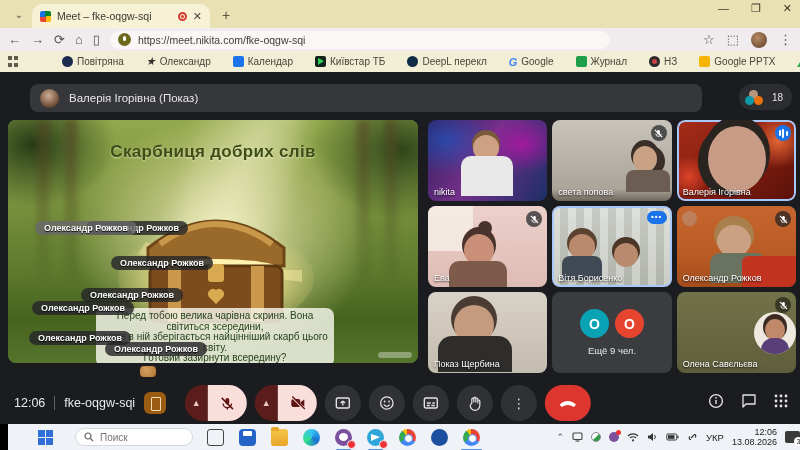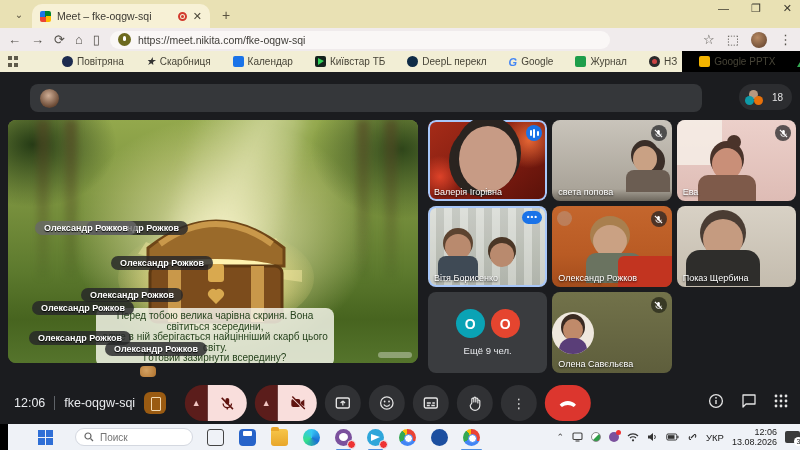--- a/index.html
+++ b/index.html
@@ -27,21 +27,21 @@
     display:flex; align-items:center; padding:0 8px; gap:10px; }
   .nav-ic { color:#55524c; font-size:13px; line-height:1; }
   .omnibox { flex:1; height:18px; background:#faf7f6; border-radius:9px; display:flex; align-items:center;
     padding:0 8px; gap:7px; max-width:500px; }
   .site-ic { width:13px; height:13px; border-radius:50%; background:#6d6a1e; position:relative; flex:0 0 auto;}
   .site-ic::after{content:"";position:absolute;left:5px;top:3px;width:3px;height:5px;border-radius:2px;background:#fff;}
   .url { font-size:10.5px; color:#3f3d38; white-space:nowrap; }
   .toolbar-right { display:flex; align-items:center; gap:12px; margin-left:auto; }
   .avatar-s { width:16px; height:16px; border-radius:50%; background:radial-gradient(circle at 40% 35%, #b88a63, #5a3c28); }
 
-  .bookmarks { position:absolute; top:51px; left:0; width:682px; height:21px; background:#f2eed5;
+  .bookmarks { position:absolute; top:51px; left:0; width:800px; height:21px; background:#f2eed5;
     display:flex; align-items:center; padding:0 8px; gap:22px; font-size:10px; color:#474437; }
   .bm { display:flex; align-items:center; gap:4px; white-space:nowrap; }
   .bm-ic { width:11px; height:11px; border-radius:2px; flex:0 0 auto; }
   .grid9 { width:12px; height:12px; display:grid; grid-template-columns:repeat(2,4px); gap:2px; }
   .grid9 i { background:#5f5b4b; width:4px; height:4px; }
   .bm-sep { width:1px; height:12px; background:#c9c4a8; }
 
   
   .meet { position:absolute; top:72px; left:0; width:800px; height:352px; background:#1b1c1f; }
   .banner { position:absolute; left:30px; top:12px; width:672px; height:28px; background:#35373a;
@@ -124,21 +124,21 @@
   .bg-oleksandr::after { content:""; position:absolute; right:0; bottom:0; width:45%; height:38%;
     background:#c23420; border-radius:6px 0 0 0; }
   .bg-zhanna { background:linear-gradient(180deg,#d8d1c5,#c4bcae); }
   .bg-more { background:#3a3c3f; display:flex; flex-direction:column; align-items:center; justify-content:center; gap:7px; }
   .more-circles { display:flex; gap:6px; }
   .more-circles b { width:29px; height:29px; border-radius:50%; color:#fff; font-size:14px;
     display:flex; align-items:center; justify-content:center; }
   .mc-teal { background:#0aa3b5; }
   .mc-red { background:#e5452f; }
   .more-label { font-size:9.5px; color:#e8eaed; }
-  .bg-olena { background:linear-gradient(180deg,#72724a,#5e5e3c); display:flex; align-items:center; justify-content:flex-start; }
+  .bg-olena { background:linear-gradient(180deg,#72724a,#5e5e3c); display:flex; align-items:center; justify-content:flex-end; }
   .olena-av { width:42px; height:42px; border-radius:50%; background:#efe8de; position:relative; overflow:hidden; }
   .olena-av::before { content:""; position:absolute; left:11px; top:7px; width:20px; height:22px;
     border-radius:50%; background:#c08a6a; box-shadow:0 -3px 0 2px #3a2a22; }
   .olena-av::after { content:""; position:absolute; left:7px; top:26px; width:28px; height:16px;
     border-radius:12px 12px 0 0; background:#5a3e78; }
 
   
   .bottombar { position:absolute; left:0; top:310px; width:800px; height:42px; }
   .meet-info { position:absolute; left:14px; top:10px; display:flex; align-items:center; gap:9px; }
   .meet-time { font-size:12.5px; color:#e8eaed; }
@@ -243,21 +243,21 @@
         <i></i>
         <i></i>
       </span>
     <span class="bm-sep"></span>
     <span class="bm">
       <i class="bm-ic" style="background:#1d2b4f;border-radius:50%"></i>
       <span>Повітряна</span>
       </span>
     <span class="bm">
       <i style="color:#333;font-size:11px">★</i>
-      <span>Скарбниця</span>
+      <span>Олександр</span>
       </span>
     <span class="bm">
       <i class="bm-ic" style="background:#1a73e8"></i>
       <span>Календар</span>
       </span>
     <span class="bm">
       <i class="bm-ic" style="background:#15231d;position:relative">
           <i style="position:absolute;left:3px;top:2px;width:0;height:0;border-left:6px solid #30d158;border-top:3px solid transparent;border-bottom:4px solid transparent"></i>
         </i>
       <span>Київстар ТБ</span>
@@ -294,37 +294,39 @@
       </span>
 
     <span class="bm-sep"></span>
 
   </div>
 
   <div class="meet">
 
     <div class="banner">
       <span class="banner-av"></span>
+      <span class="banner-name">Валерія Ігорівна (Показ)</span>
     </div>
     <div class="ppl-pill">
       <span class="ppl-av">
           <i></i>
           <i></i>
           <i></i>
         </span>
       <span class="ppl-count">18</span>
     </div>
 
     <div class="slide">
       <div class="forest"></div>
       <div class="trunk" style="left:7%"></div>
       <div class="trunk" style="left:14%"></div>
       <div class="trunk" style="left:85%"></div>
       <div class="trunk" style="left:92%"></div>
       <div class="beam"></div>
+      <div class="slide-title">Скарбниця добрих слів</div>
 
       <svg class="chest" viewBox="0 0 200 168">
         <defs>
           <radialGradient id="glow" cx="50%" cy="55%" r="55%">
             <stop offset="0%" stop-color="#fff8cf" stop-opacity="0.95"></stop>
             <stop offset="55%" stop-color="#ffe98f" stop-opacity="0.55"></stop>
             <stop offset="100%" stop-color="#ffe98f" stop-opacity="0"></stop>
           </radialGradient>
         </defs>
         <ellipse cx="100" cy="92" rx="98" ry="52" fill="url(#glow)"></ellipse>
@@ -354,42 +356,47 @@
         <div>адже в ній зберігається найцінніший скарб цього світу.</div>
         <div>Готовий зазирнути всередину?</div>
       </div>
       <div class="watermark"></div>
     </div>
 
     <div class="reaction"></div>
 
     <div class="tiles">
 
-
-      <div class="tile bg-valeria speaking">
-        <span class="head" style="left:26%;top:8%;width:58px;height:66px;background:#c79b85;box-shadow:0 -6px 0 4px #2a2420, -8px 2px 0 2px #2a2420"></span>
-        <span class="speak-ind">
-          <i style="height:6px"></i>
-            <i style="height:9px"></i>
-            <i style="height:5px"></i>
-        </span>
-        <span class="tile-name">Валерія Ігорівна</span>
+      <div class="tile bg-nikita">
+        <span class="head" style="left:38%;top:18%;width:26px;height:26px;background:#cfa183;box-shadow:0 -4px 0 1px #7a5a3c"></span>
+        <span style="position:absolute;left:28%;top:44%;width:52px;height:40px;border-radius:10px 10px 0 0;background:#e9e9e9"></span>
+        <span class="tile-name">nikita</span>
       </div>
 
       <div class="tile bg-sveta">
         <span class="head" style="left:68%;top:32%;width:24px;height:26px;background:#c9a184;box-shadow:0 -4px 0 2px #3a2e28,6px 2px 0 2px #3a2e28"></span>
         <span style="position:absolute;left:62%;top:62%;width:44px;height:22px;border-radius:8px 8px 0 0;background:#6b5d52"></span>
         <span class="mute">
           <svg width="9" height="9" viewBox="0 0 10 10">
               <rect x="3.6" y="1" width="2.8" height="5" rx="1.4" fill="#fff"></rect>
               <path d="M2 5.2 a3 3 0 0 0 6 0" fill="none" stroke="#fff" stroke-width="1"></path>
               <line x1="1" y1="1" x2="9" y2="9" stroke="#fff" stroke-width="1.3"></line>
             </svg>
         </span>
         <span class="tile-name">света попова</span>
+      </div>
+
+      <div class="tile bg-valeria speaking">
+        <span class="head" style="left:26%;top:8%;width:58px;height:66px;background:#c79b85;box-shadow:0 -6px 0 4px #2a2420, -8px 2px 0 2px #2a2420"></span>
+        <span class="speak-ind">
+          <i style="height:6px"></i>
+            <i style="height:9px"></i>
+            <i style="height:5px"></i>
+        </span>
+        <span class="tile-name">Валерія Ігорівна</span>
       </div>
 
       <div class="tile bg-eva">
         <span class="head" style="left:30%;top:34%;width:30px;height:32px;background:#c98f78;box-shadow:0 -5px 0 2px #4a332a"></span>
         <span class="head" style="left:42%;top:18%;width:14px;height:14px;background:#4a332a"></span>
         <span style="position:absolute;left:18%;top:68%;width:58px;height:28px;border-radius:10px 10px 0 0;background:#7e5a4a"></span>
         <span class="mute">
           <svg width="9" height="9" viewBox="0 0 10 10">
               <rect x="3.6" y="1" width="2.8" height="5" rx="1.4" fill="#fff"></rect>
               <path d="M2 5.2 a3 3 0 0 0 6 0" fill="none" stroke="#fff" stroke-width="1"></path>

